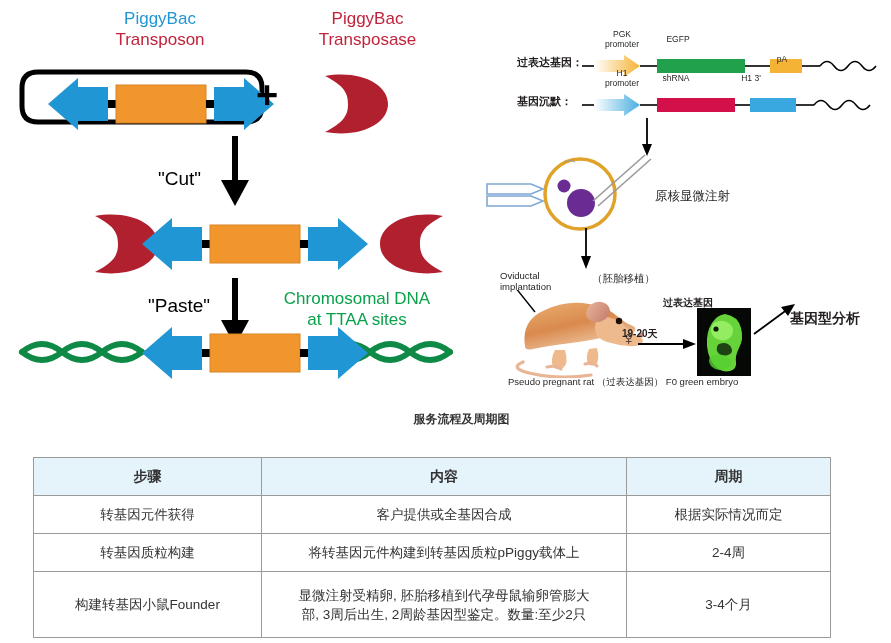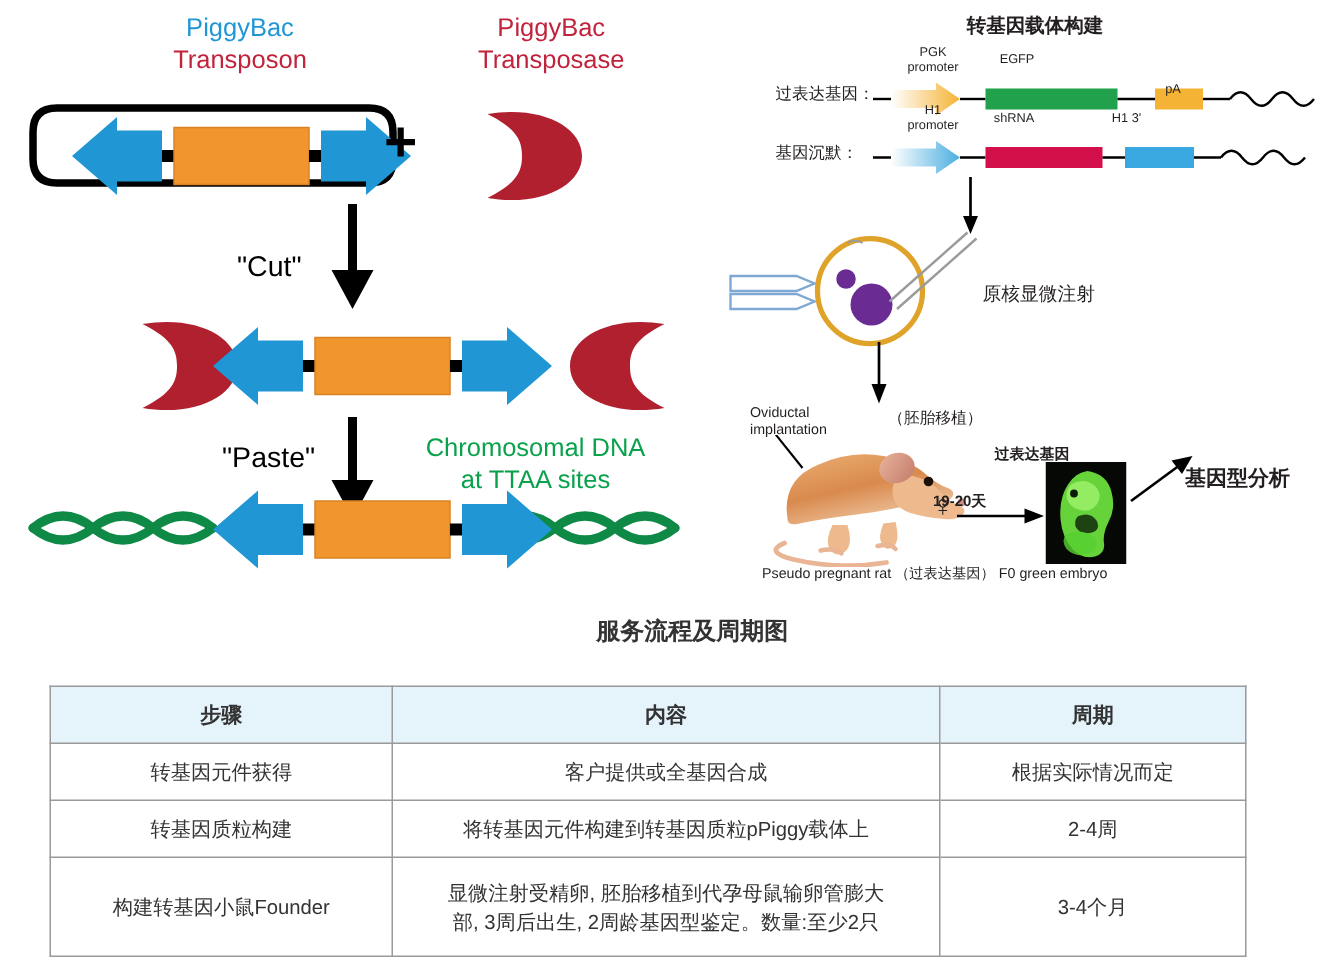--- a/index.html
+++ b/index.html
@@ -42,40 +42,40 @@
     left: 262px; top: 288px; width: 190px; text-align:center;
     font-size: 17px; line-height: 21px; color:#0aa14b;
   }
   .lbl-chrom span { display:block; }
 
   
   .rt-title {
     left: 580px; top: 8px; width: 220px; text-align:center;
     font-size: 13px; font-weight: 700; color:#231f20;
   }
-  .rt-row-label { font-size: 11px; color:#231f20; }
+  .rt-row-label { font-size: 11px; color:#231f20;font-weight:bold; }
   .rt-over { left: 517px; top: 55px; }
   .rt-sil  { left: 517px; top: 94px; }
 
   .el-cap { position:absolute; font-size: 8.5px; color:#231f20; text-align:center; line-height: 9.5px; }
 
   .inj-label { left: 655px; top: 188px; font-size: 12.5px; color:#231f20; }
   .emb-transfer { left: 592px; top: 272px; font-size: 10.5px; color:#231f20; }
   .ovi-label { left: 500px; top: 270px; font-size: 9.5px; line-height: 11px; color:#231f20; }
   .ovi-label span { display:block; }
   .days-label { left: 622px; top: 327px; font-size: 10px; font-weight:700; color:#231f20; }
   .founder-label { left: 663px; top: 296px; font-size: 10px; font-weight:700; color:#231f20; }
   .geno-label { left: 790px; top: 310px; font-size: 14px; font-weight:700; color:#231f20; }
   .pseudo-label { left: 508px; top: 376px; font-size: 9.5px; color:#231f20; white-space:nowrap; }
   .female-sym { left: 621px; top: 328px; font-size: 20px; color:#231f20; line-height:1; }
 
   
   .table-title {
     left: 0; top: 411px; width: 891px; text-align:center;
-    font-size: 16px; font-weight: 700; color:#333;padding-left:32px;
+    font-size: 12px; font-weight: 700; color:#333;padding-left:32px;
   }
   table.svc {
     position:absolute; left: 33px; top: 457px;
     width: 797px; border-collapse: collapse;
     table-layout: fixed;
   }
   table.svc th, table.svc td {
     border: 1px solid #9a9a9a;
     text-align: center;
     vertical-align: middle;
@@ -151,21 +151,20 @@
 
   <div class="abs plus-sign">+</div>
   <div class="abs lbl-cut">"Cut"</div>
   <div class="abs lbl-paste">"Paste"</div>
 
   <div class="abs lbl-chrom">
     <span>Chromosomal DNA</span>
     <span>at TTAA sites</span>
   </div>
 
-  <div class="abs rt-title">转基因载体构建</div>
 
   <div class="abs rt-row-label rt-over">过表达基因：</div>
   <div class="abs rt-row-label rt-sil">基因沉默：</div>
 
   <svg class="abs" style="left:582px; top:52px;" width="300" height="26" viewBox="0 0 300 26">
     <defs>
       <linearGradient id="gradPGK" x1="0" y1="0" x2="1" y2="0">
         <stop offset="0%" stop-color="#ffffff"></stop>
         <stop offset="100%" stop-color="#f5b335"></stop>
       </linearGradient>

